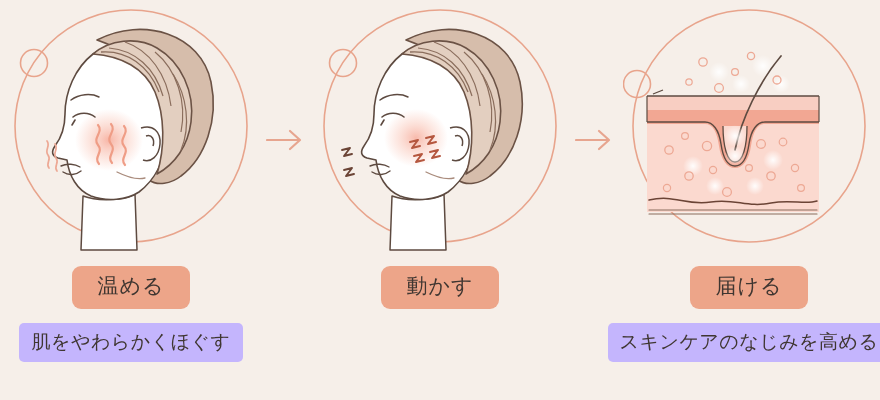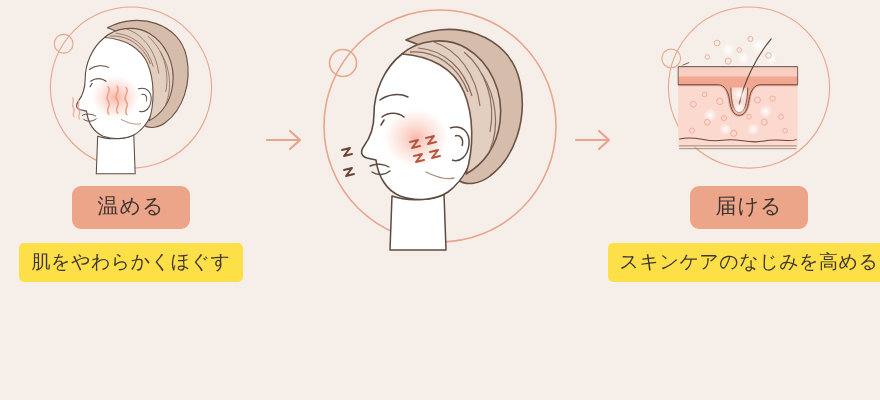--- a/index.html
+++ b/index.html
@@ -20,21 +20,21 @@
     height: 400px;
     background: #f6efe9;
     display: flex;
     flex-direction: row;
     align-items: flex-start;
     justify-content: center;
   }
   .step {
     position: relative;
     width: 262px;
-    height: 282px;
+    height: 400px;
     display: flex;
     flex-direction: column;
     align-items: center;
   }
   .arrow-wrap {
     width: 47px;
     height: 400px;
     display: flex;
     align-items: flex-start;
     justify-content: center;
@@ -57,21 +57,21 @@
     border-radius: 9px;
     font-size: 21px;
     line-height: 1;
     letter-spacing: 1px;
     padding: 10px 18px 12px 18px;
     text-align: center;
     white-space: nowrap;
   }
   .caption {
     margin-top: 14px;
-    background: #fde047;
+    background: #c4b5fd;
     color: #3f3631;
     border-radius: 5px;
     font-size: 19px;
     line-height: 1;
     letter-spacing: 0.5px;
     padding: 9px 12px 11px 12px;
     text-align: center;
     white-space: nowrap;
   }
   .step-1 .badge { padding-left: 26px; padding-right: 26px; }
@@ -242,20 +242,21 @@
                  C183 146 170 164 152 174 C160 148 160 116 150 92
                  C140 68 116 56 88 54 Z" fill="#e3cfc0" stroke="#6b5245" stroke-width="1.6" stroke-linejoin="round"></path>
         <path d="M96 52 C122 50 144 66 154 92" fill="none" stroke="#8a6d5c" stroke-width="1.3"></path>
         <path d="M104 48 C130 50 150 68 158 96" fill="none" stroke="#8a6d5c" stroke-width="1.2"></path>
         <path d="M120 42 C144 50 162 74 166 106" fill="none" stroke="#8a6d5c" stroke-width="1.2"></path>
         <path d="M150 52 C172 70 182 102 176 132" fill="none" stroke="#8a6d5c" stroke-width="1.2"></path>
         <path d="M168 74 C182 96 186 126 176 150" fill="none" stroke="#8a6d5c" stroke-width="1.2"></path>
       </g>
     </svg>
 
+    <div class="badge">動かす</div>
   </div>
 
   <div class="arrow-wrap">
     <svg class="arrow" width="40" height="24" viewBox="0 0 40 24">
       <path d="M1 12 H33" fill="none" stroke="#e7a58f" stroke-width="2.2" stroke-linecap="round"></path>
       <path d="M24 3 L34 12 L24 21" fill="none" stroke="#e7a58f" stroke-width="2.2" stroke-linecap="round" stroke-linejoin="round"></path>
     </svg>
   </div>
 
   <div class="step step-3">

